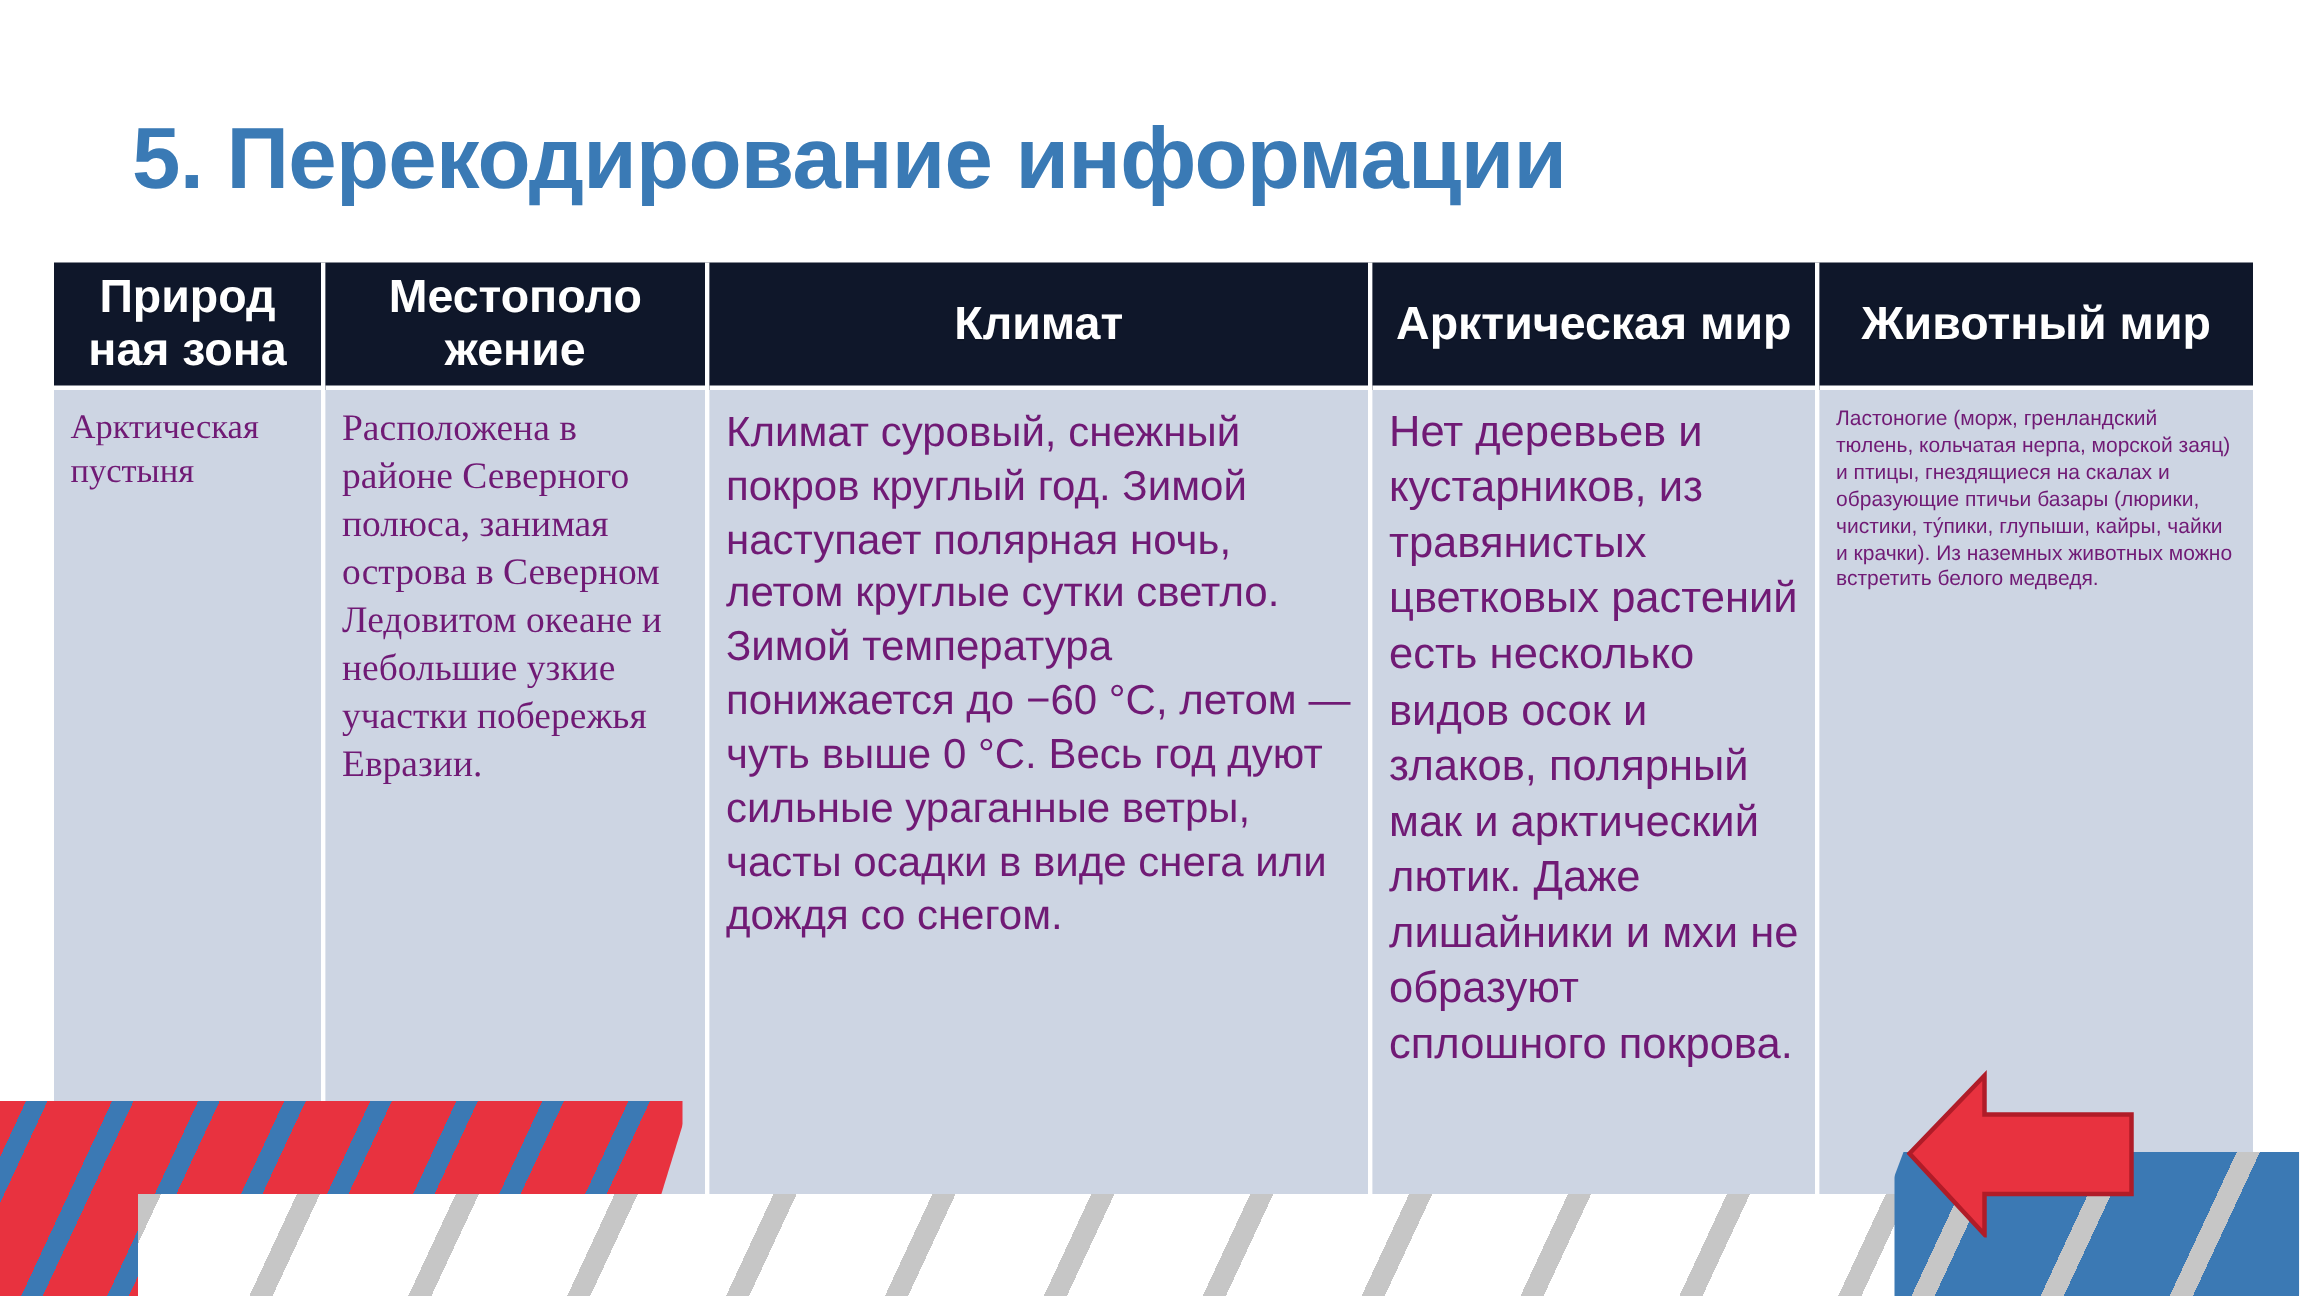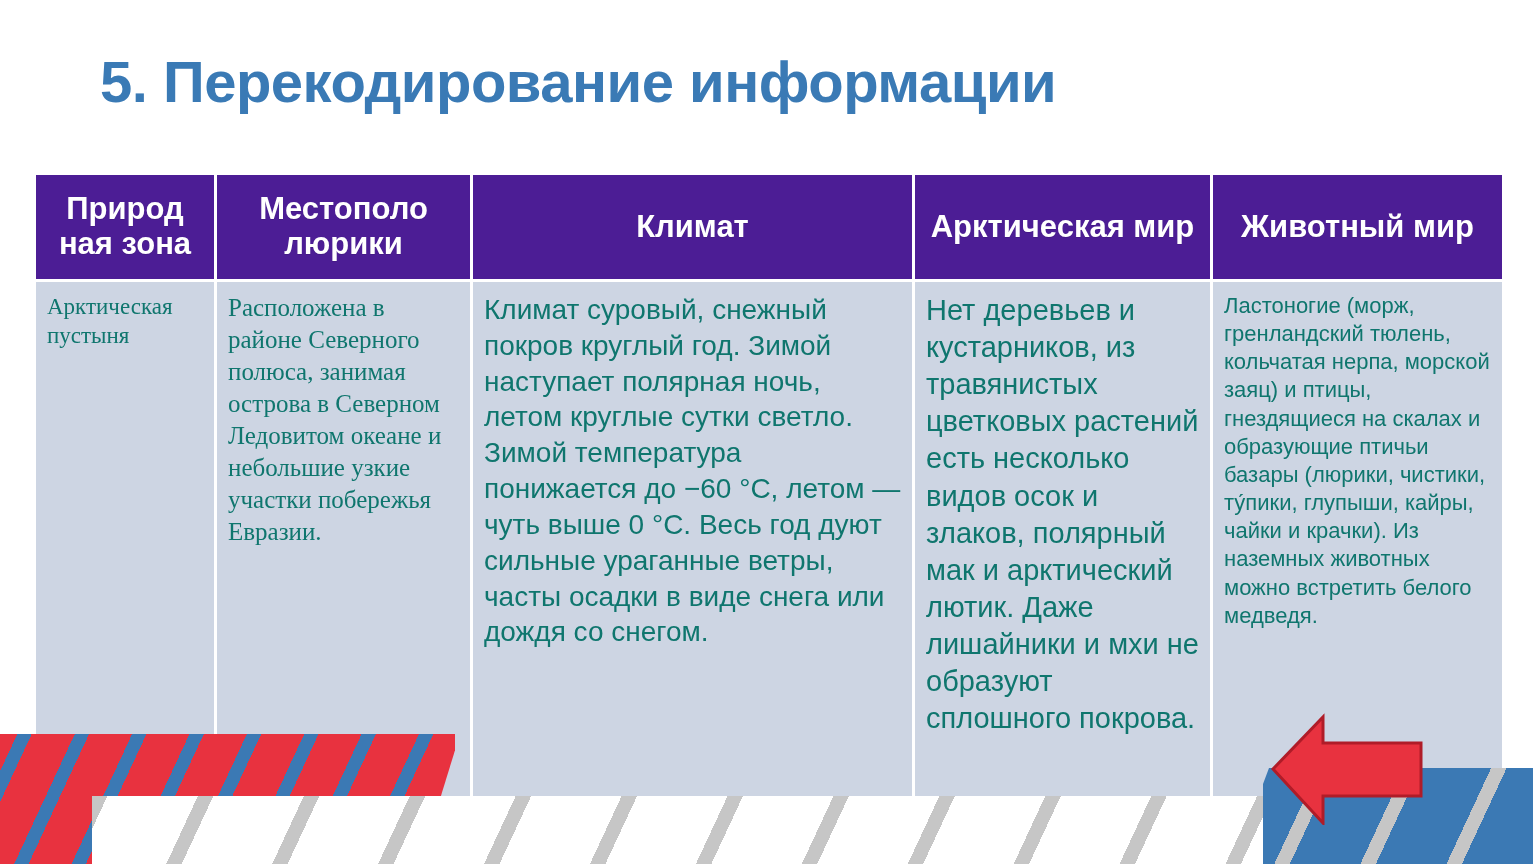--- a/index.html
+++ b/index.html
@@ -7,78 +7,77 @@
   body {
     background:#ffffff;
     font-family:"Liberation Sans", sans-serif;
     position:relative;
     overflow:hidden;
   }
 
   
   #slide-title {
     position:absolute;
-    left:88px; top:42px;
+    left:88px; top:66px;
     width:1200px; height:80px;
     font-size:58px;
     font-weight:bold;
     color:#3A7AB5;
     letter-spacing:-0.5px;
     line-height:80px;
     white-space:nowrap;
-    margin-left:12px;
   }
 
   
   #info-table {
     position:absolute;
     left:36px; top:175px;
     width:1466px; height:640px;
     border-collapse:separate;
     border-spacing:0;
     table-layout:fixed;
   }
   #info-table col.c1 { width:181px; }
   #info-table col.c2 { width:256px; }
   #info-table col.c3 { width:442px; }
   #info-table col.c4 { width:298px; }
   #info-table col.c5 { width:289px; }
 
   #info-table thead th {
-    background:#4c1d95;
+    background:#0f172a;
     color:#ffffff;
     font-size:31px;
     font-weight:bold;
     text-align:center;
     vertical-align:middle;
     padding:6px 8px;
-    height:107px;
+    height:85px;
     border-right:3px solid #ffffff;
     border-bottom:3px solid #ffffff;
     line-height:1.12;
     text-shadow:0 1px 0 rgba(0,0,0,0.10);
   }
   #info-table thead th:last-child { border-right:none;margin-left:46px; }
 
   #info-table tbody td {
     background:#CDD5E3;
-    color:#0f766e;
+    color:#701a75;
     vertical-align:top;
     padding:10px 11px 8px 11px;
     border-right:3px solid #ffffff;
     line-height:1.28;
   }
   #info-table tbody td:last-child { border-right:none; }
 
   
   td.zone   { font-family:"Liberation Serif", serif; font-size:23px; line-height:1.32; }
   td.loc    { font-family:"Liberation Serif", serif; font-size:25px; line-height:1.33; }
   td.clim   { font-family:"Liberation Sans", sans-serif; font-size:28px; line-height:1.30; }
   td.flora  { font-family:"Liberation Sans", sans-serif; font-size:29px; line-height:1.30; }
-  td.fauna  { font-family:"Liberation Sans", sans-serif; font-size:22px; line-height:1.30; }
+  td.fauna  { font-family:"Liberation Sans", sans-serif; font-size:14px; line-height:1.30; }
 
   
   #red-arrow {
     position:absolute;
     left:1271px; top:713px;
     width:152px; height:112px;
     z-index:6;
   }
 
   
@@ -141,21 +140,21 @@
   <colgroup>
     <col class="c1">
       <col class="c2">
       <col class="c3">
       <col class="c4">
       <col class="c5">
   </colgroup>
   <thead>
     <tr>
       <th>Природ ная зона</th>
-      <th>Местополо люрики</th>
+      <th>Местополо жение</th>
       <th>Климат</th>
       <th>Арктическая мир</th>
       <th>Животный мир</th>
     </tr>
   </thead>
   <tbody>
     <tr>
       <td class="zone">Арктическая пустыня</td>
       <td class="loc">Расположена в районе Северного полюса, занимая острова в Северном Ледовитом океане и небольшие узкие участки побережья Евразии.</td>
       <td class="clim">Климат суровый, снежный покров круглый год. Зимой наступает полярная ночь, летом круглые сутки светло. Зимой температура понижается до −60 °C, летом — чуть выше 0 °C. Весь год дуют сильные ураганные ветры, часты осадки в виде снега или дождя со снегом.</td>

